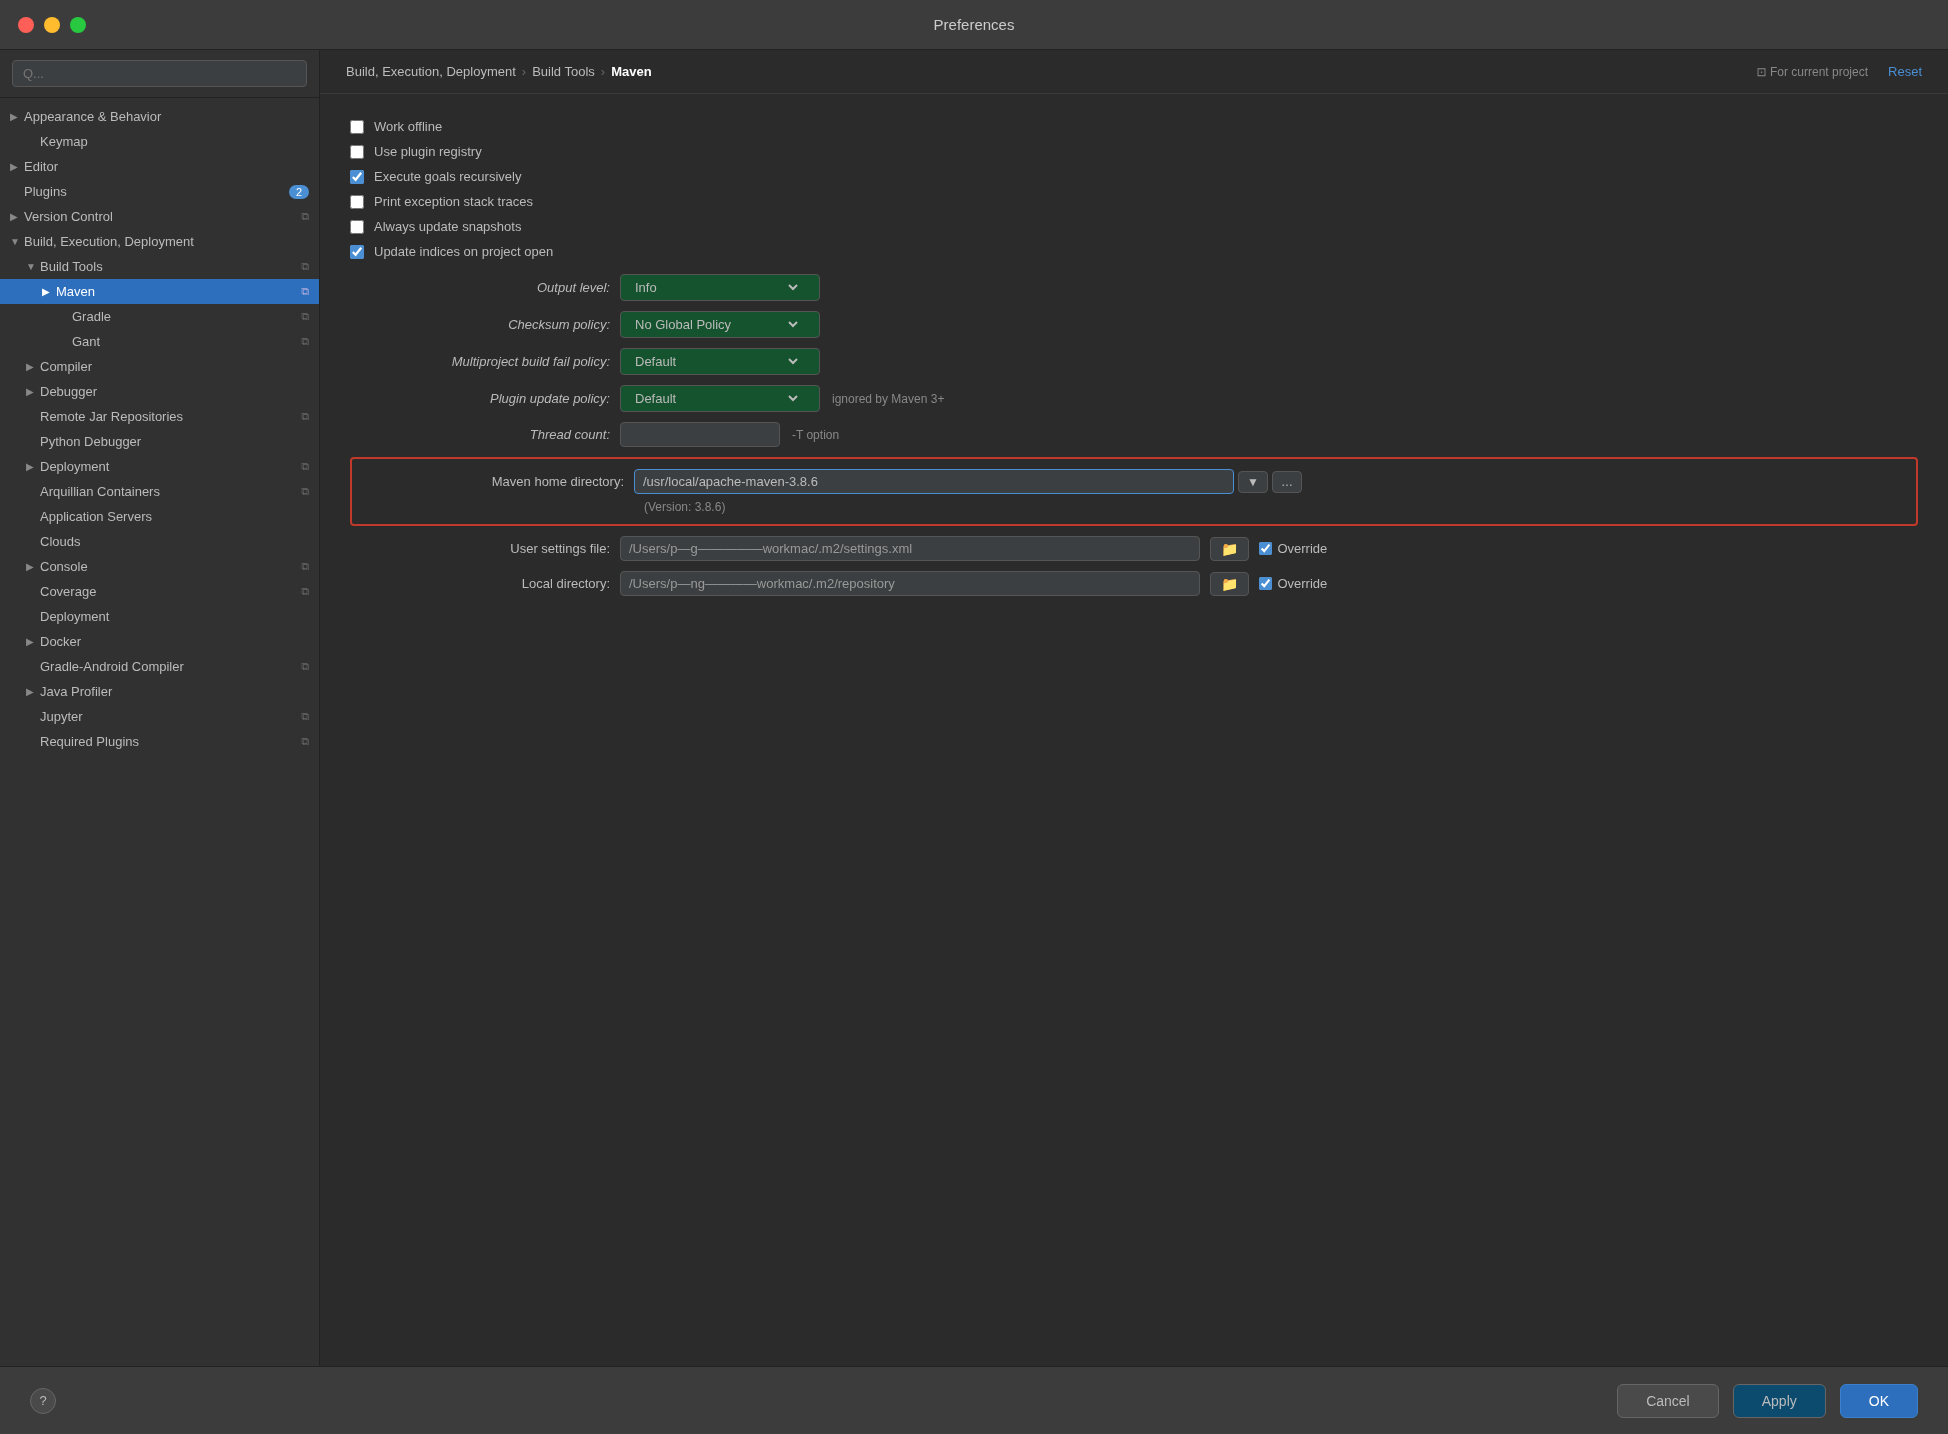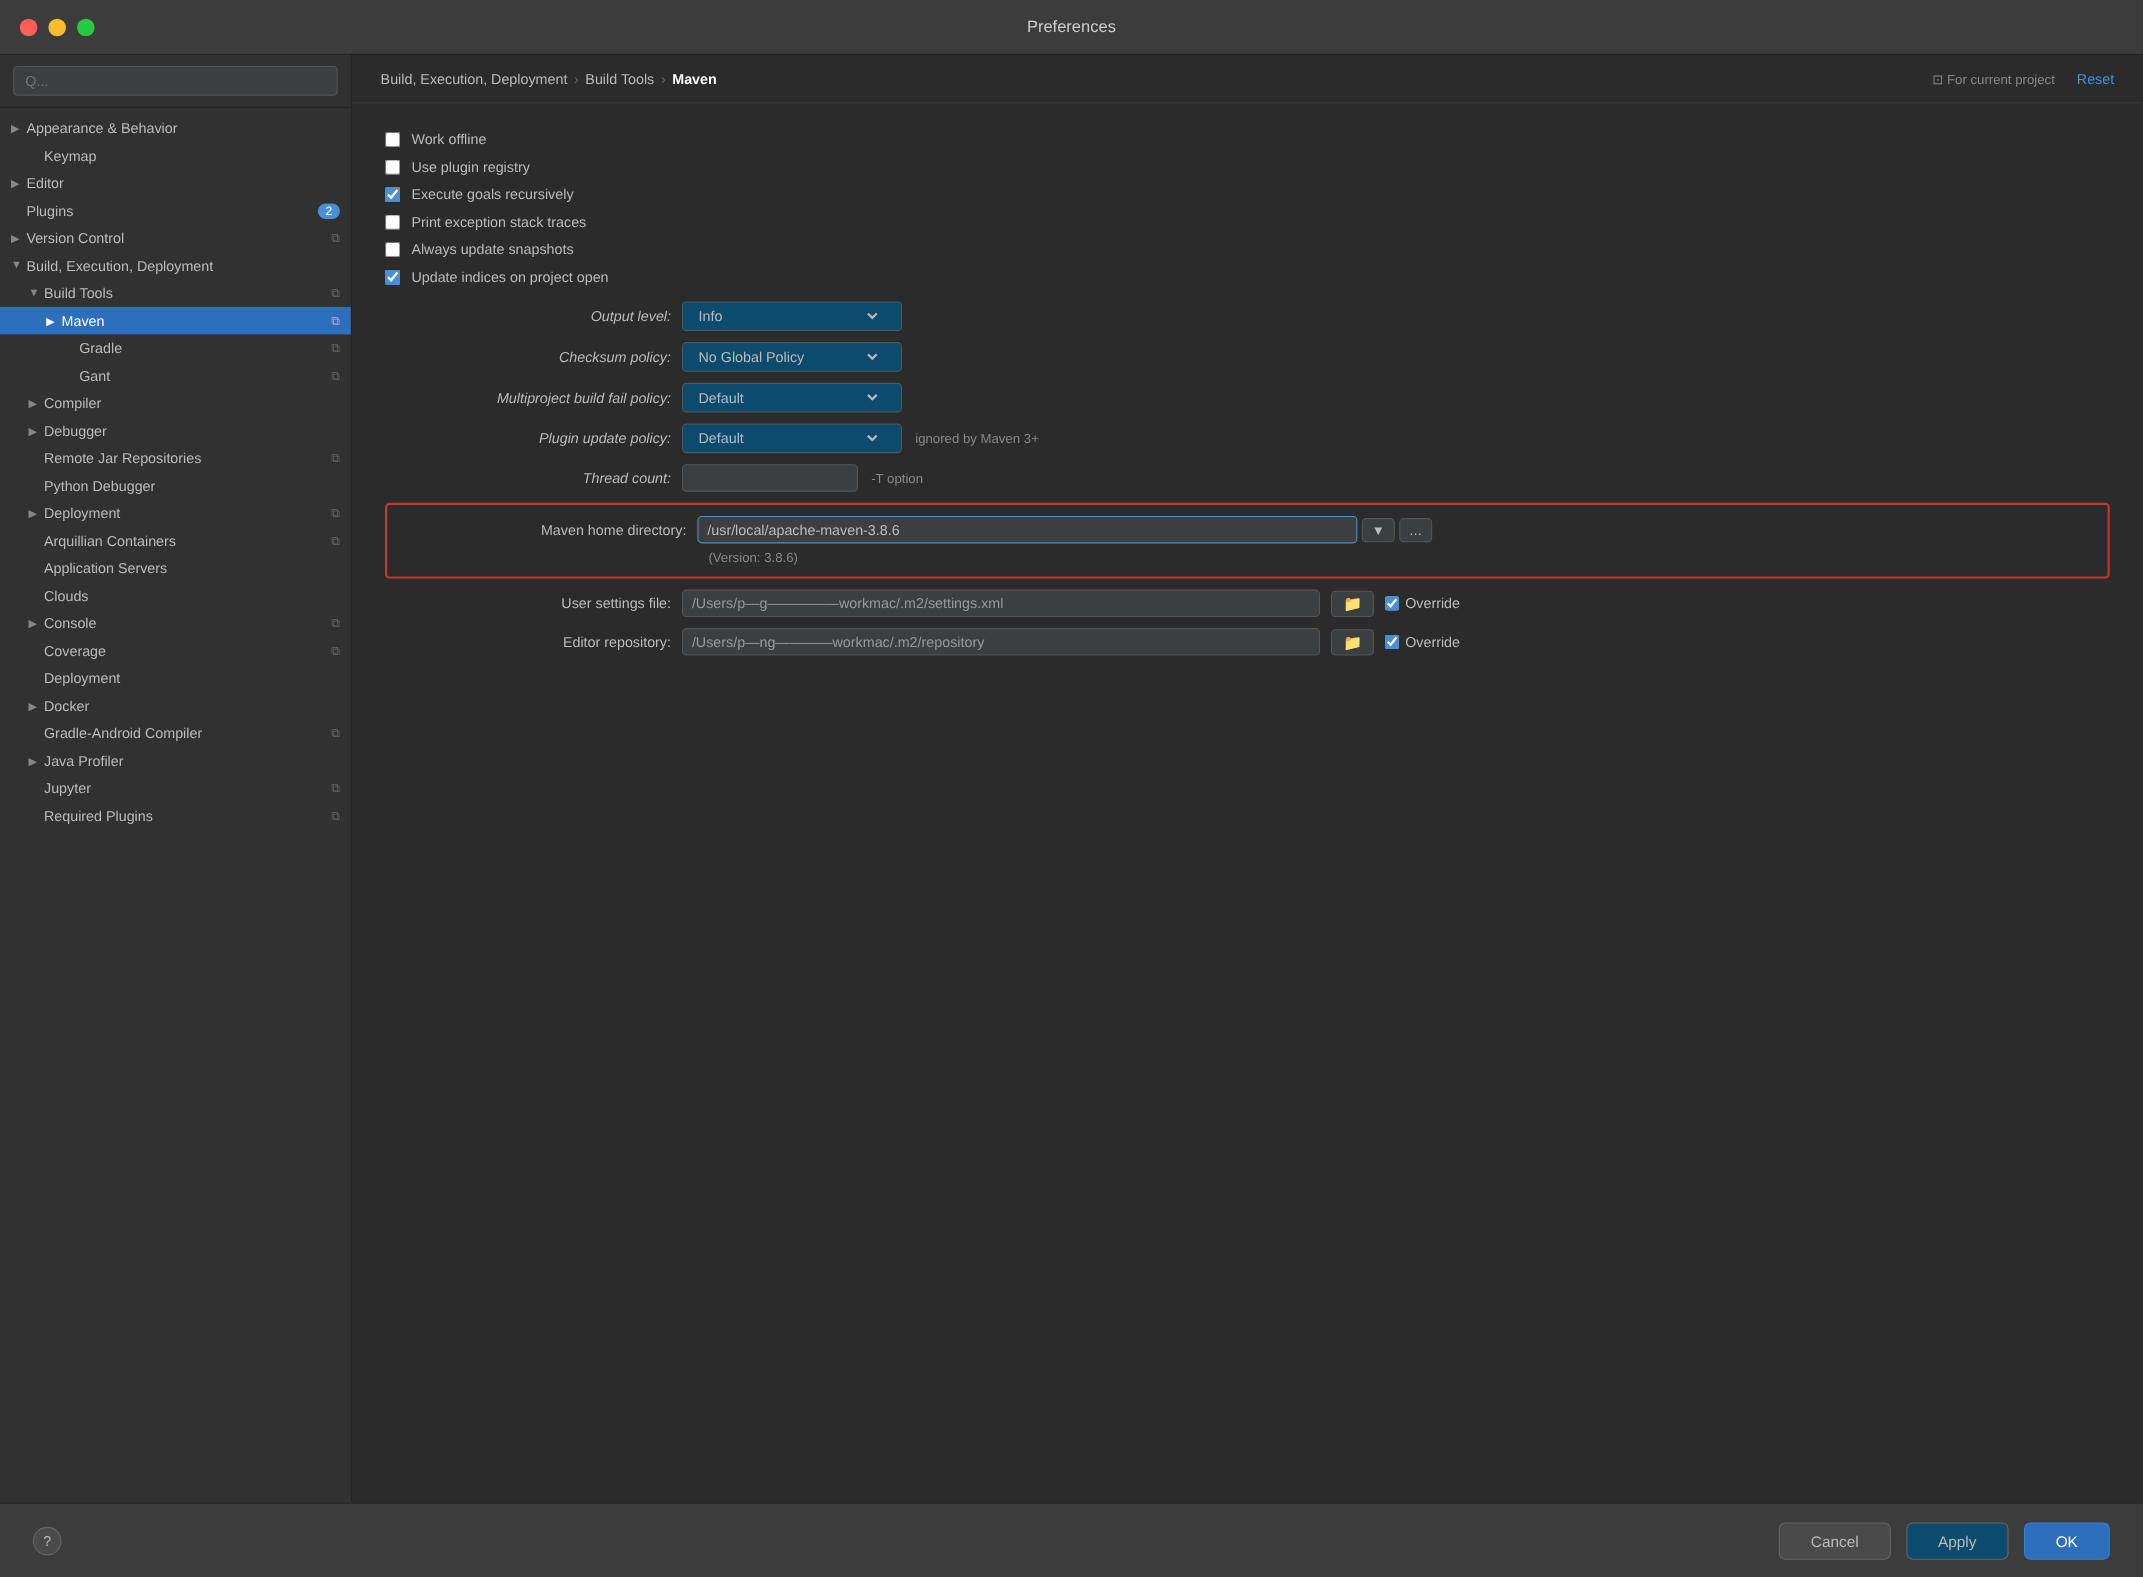--- a/index.html
+++ b/index.html
@@ -208,21 +208,21 @@
       font-style: italic;
     }
     .field-control {
       display: flex;
       align-items: center;
       gap: 8px;
     }
 
     
     .dropdown {
-      background: #0c4a6e;
+      background: #14532d;
       border: 1px solid #555;
       color: #bbb;
       font-size: 13px;
       padding: 4px 10px;
       border-radius: 4px;
       min-width: 200px;
       cursor: pointer;
       display: flex;
       align-items: center;
       justify-content: space-between;
@@ -693,21 +693,21 @@
         <span class="path-label">User settings file:</span>
         <input class="path-input" type="text" value="/Users/p—g—————workmac/.m2/settings.xml" style="">
         <button class="folder-btn">📁</button>
         <div class="override-check">
           <input type="checkbox" id="user-settings-override" checked="" style="">
           <label for="user-settings-override">Override</label>
         </div>
       </div>
 
       <div class="path-row">
-        <span class="path-label">Editor repository:</span>
+        <span class="path-label">Local directory:</span>
         <input class="path-input" type="text" value="/Users/p—ng————workmac/.m2/repository" style="">
         <button class="folder-btn">📁</button>
         <div class="override-check">
           <input type="checkbox" id="local-repo-override" checked="" style="">
           <label for="local-repo-override">Override</label>
         </div>
       </div>
 
     </div>
   </div>

